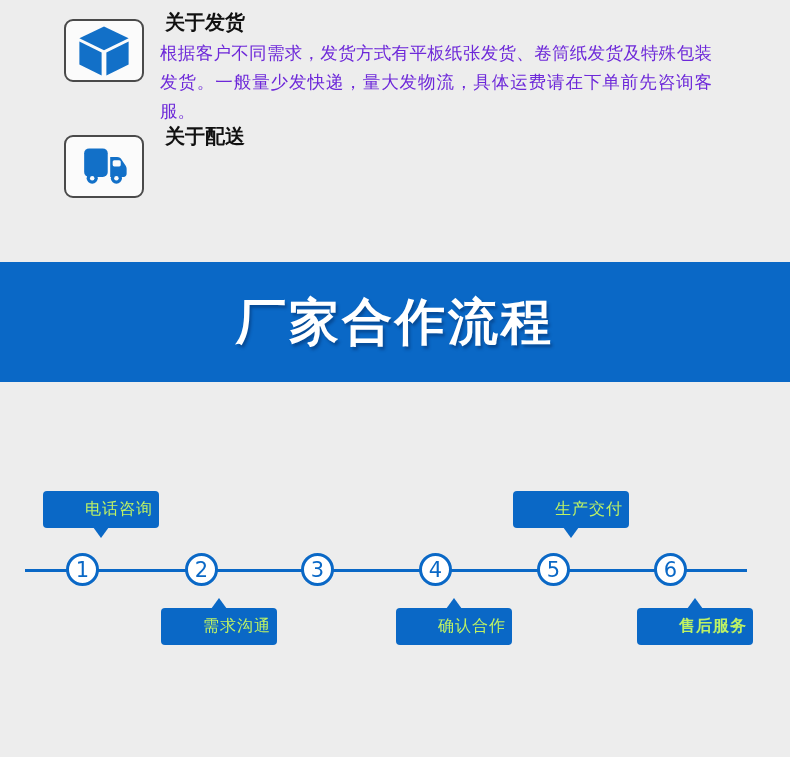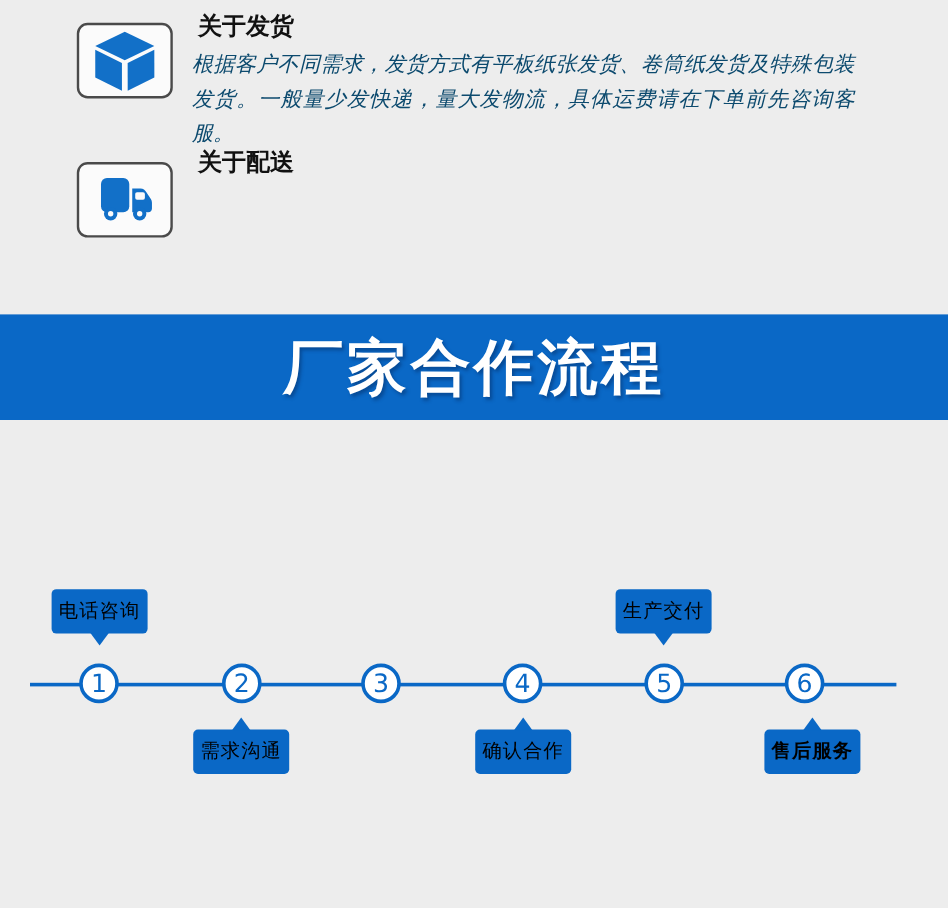--- a/index.html
+++ b/index.html
@@ -25,29 +25,28 @@
     position:absolute;left:160px;
     width:552px;
   }
   .info-title{
     margin:5px;
     font-size:20px;font-weight:bold;color:#111111;
     line-height:24px;
   }
   .info-body{
     margin:5px 0 0 0;
-    font-size:17.5px;color:#0c4a6e;
+    font-size:17.5px;color:#6d28d9;
     line-height:29px;
     text-align:justify;
-    font-style:italic;
   }
   
   .banner{
     position:absolute;left:0;top:262px;
-    width:790px;height:88px;
+    width:790px;height:120px;
     background:#0a68c6;
     display:flex;flex-direction:column;align-items:center;justify-content:center;
   }
   .banner-title{
     color:#ffffff;
     font-size:50px;font-weight:bold;
     letter-spacing:3px;
     line-height:56px;
     text-shadow:2px 3px 3px rgba(0,20,60,0.35);
   }
@@ -73,24 +72,25 @@
     display:flex;align-items:center;justify-content:center;
     color:#0a68c6;
     font-size:21px;
     font-family:"DejaVu Sans",sans-serif;
   }
   .bubble{
     position:absolute;
     width:80px;height:37px;
     background:#0a68c6;
     border-radius:4px;
-    color:#000000;
+    color:#bef264;
     font-size:16px;
     display:flex;align-items:center;justify-content:center;
     letter-spacing:1px;
+    padding-left:36px;
   }
   .bubble.above{top:491px;}
   .bubble.below{top:608px;}
   .bubble .tail{
     position:absolute;left:50%;
     width:0;height:0;
     transform:translateX(-50%);
     border-left:8px solid transparent;
     border-right:8px solid transparent;
   }

